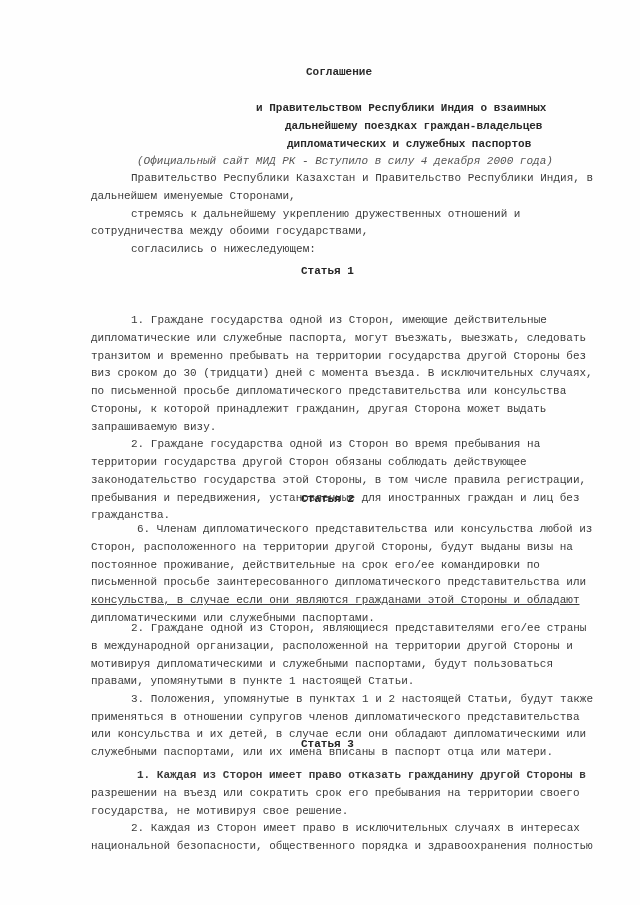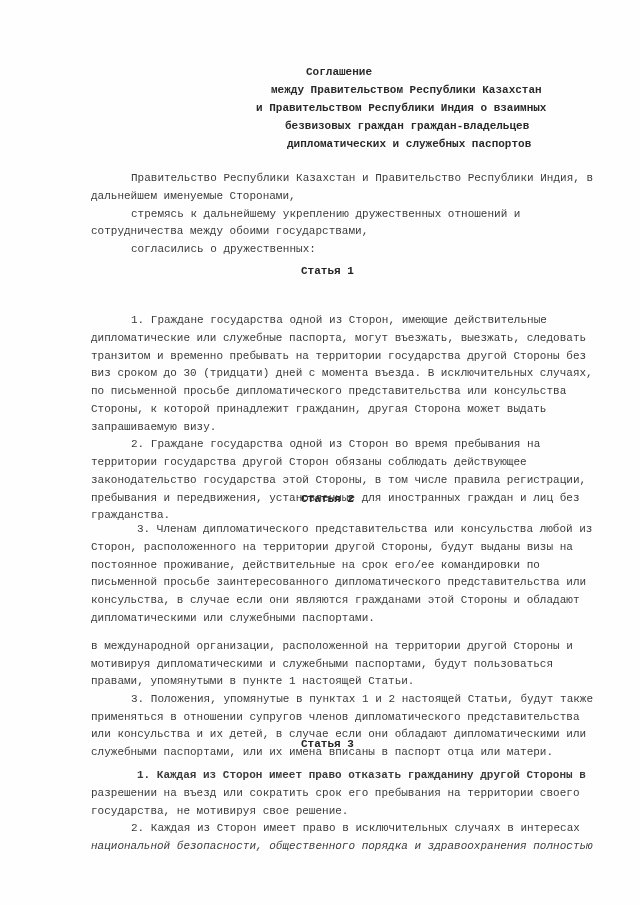--- a/index.html
+++ b/index.html
@@ -16,60 +16,61 @@
   .title { font-weight: bold; color: #2a2a2a; }
   .source { font-style: italic; color: #555555; }
   .heading { font-weight: bold; color: #222222; }
 </style>
 </head>
 <body>
 
 <div class="page">
 
   <div class="ln title" style="left:306px; top:65px;">Соглашение</div>
-  <div class="ln title" style="left:271px; top:83px;">между Правительством Республики Казахстан</div>
   <div class="ln title" style="left:256px; top:101px;">и Правительством Республики Индия о взаимных</div>
-  <div class="ln title" style="left:285px; top:119px;">безвизовых граждан граждан-владельцев</div>
+  <div class="ln title" style="left:285px; top:119px;">дальнейшему поездках граждан-владельцев</div>
   <div class="ln title" style="left:287px; top:137px;">дипломатических и служебных паспортов</div>
+  <div class="ln source" style="left:137px; top:154px;">(Официальный сайт МИД РК - Вступило в силу 4 декабря 2000 года)</div>
 
   <div class="ln" style="left:131px; top:171px;">Правительство Республики Казахстан и Правительство Республики Индия, в</div>
   <div class="ln" style="left:91px; top:189px;">дальнейшем именуемые Сторонами,</div>
   <div class="ln" style="left:131px; top:207px;">стремясь к дальнейшему укреплению дружественных отношений и</div>
   <div class="ln" style="left:91px; top:224px;">сотрудничества между обоими государствами,</div>
-  <div class="ln" style="left:131px; top:242px;">согласились о дружественных:</div>
+  <div class="ln" style="left:131px; top:242px;">согласились о нижеследующем:</div>
 
   <div class="ln heading" style="left:301px; top:264px;">Статья 1</div>
   <div class="ln" style="left:131px; top:313px;">1. Граждане государства одной из Сторон, имеющие действительные</div>
   <div class="ln" style="left:91px; top:331px;">дипломатические или служебные паспорта, могут въезжать, выезжать, следовать</div>
   <div class="ln" style="left:91px; top:349px;">транзитом и временно пребывать на территории государства другой Стороны без</div>
   <div class="ln" style="left:91px; top:366px;">виз сроком до 30 (тридцати) дней с момента въезда. В исключительных случаях,</div>
   <div class="ln" style="left:91px; top:384px;">по письменной просьбе дипломатического представительства или консульства</div>
   <div class="ln" style="left:91px; top:402px;">Стороны, к которой принадлежит гражданин, другая Сторона может выдать</div>
   <div class="ln" style="left:91px; top:420px;">запрашиваемую визу.</div>
   <div class="ln" style="left:131px; top:437px;">2. Граждане государства одной из Сторон во время пребывания на</div>
   <div class="ln" style="left:91px; top:455px;">территории государства другой Сторон обязаны соблюдать действующее</div>
   <div class="ln" style="left:91px; top:473px;">законодательство государства этой Стороны, в том числе правила регистрации,</div>
   <div class="ln" style="left:91px; top:491px;">пребывания и передвижения, установленные для иностранных граждан и лиц без</div>
   <div class="ln" style="left:91px; top:508px;">гражданства.</div>
 
   <div class="ln heading" style="left:301px; top:492px;">Статья 2</div>
-  <div class="ln" style="left:137px; top:522px;">3. Членам дипломатического представительства или консульства любой из</div>
+  <div class="ln" style="left:137px; top:522px;">6. Членам дипломатического представительства или консульства любой из</div>
   <div class="ln" style="left:91px; top:540px;">Сторон, расположенного на территории другой Стороны, будут выданы визы на</div>
   <div class="ln" style="left:91px; top:558px;">постоянное проживание, действительные на срок его/ее командировки по</div>
   <div class="ln" style="left:91px; top:575px;">письменной просьбе заинтересованного дипломатического представительства или</div>
-  <div class="ln" style="left:91px; top:593px;">консульства, в случае если они являются гражданами этой Стороны и обладают</div>
+  <div class="ln" style="left:91px; top:593px;text-decoration:underline;">консульства, в случае если они являются гражданами этой Стороны и обладают</div>
   <div class="ln" style="left:91px; top:611px;">дипломатическими или служебными паспортами.</div>
+  <div class="ln" style="left:131px; top:621px;">2. Граждане одной из Сторон, являющиеся представителями его/ее страны</div>
   <div class="ln" style="left:91px; top:639px;">в международной организации, расположенной на территории другой Стороны и</div>
   <div class="ln" style="left:91px; top:657px;">мотивируя дипломатическими и служебными паспортами, будут пользоваться</div>
   <div class="ln" style="left:91px; top:674px;text-align:center;">правами, упомянутыми в пункте 1 настоящей Статьи.</div>
   <div class="ln" style="left:131px; top:692px;text-align:right;">3. Положения, упомянутые в пунктах 1 и 2 настоящей Статьи, будут также</div>
   <div class="ln" style="left:91px; top:710px;">применяться в отношении супругов членов дипломатического представительства</div>
   <div class="ln" style="left:91px; top:727px;">или консульства и их детей, в случае если они обладают дипломатическими или</div>
   <div class="ln" style="left:91px; top:745px;">служебными паспортами, или их имена вписаны в паспорт отца или матери.</div>
 
   <div class="ln heading" style="left:301px; top:737px;">Статья 3</div>
   <div class="ln" style="left:137px; top:768px;font-weight:bold;">1. Каждая из Сторон имеет право отказать гражданину другой Стороны в</div>
   <div class="ln" style="left:91px; top:786px;">разрешении на въезд или сократить срок его пребывания на территории своего</div>
   <div class="ln" style="left:91px; top:804px;text-align:right;">государства, не мотивируя свое решение.</div>
   <div class="ln" style="left:131px; top:821px;">2. Каждая из Сторон имеет право в исключительных случаях в интересах</div>
-  <div class="ln" style="left:91px; top:839px;font-style:italic;">национальной безопасности, общественного порядка и здравоохранения полностью</div>
+  <div class="ln" style="left:91px; top:839px;">национальной безопасности, общественного порядка и здравоохранения полностью</div>
 
 </div>
 
 </body></html>

